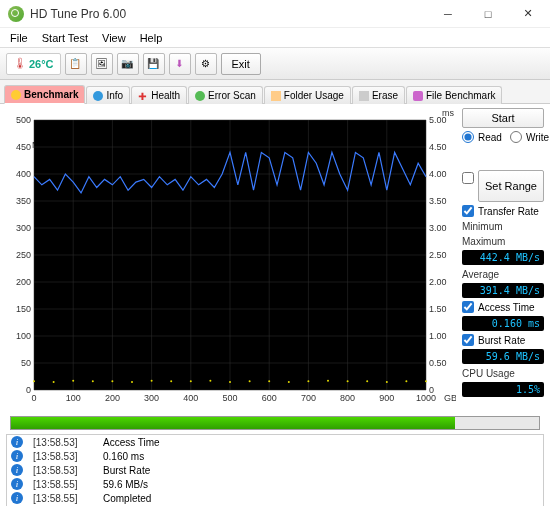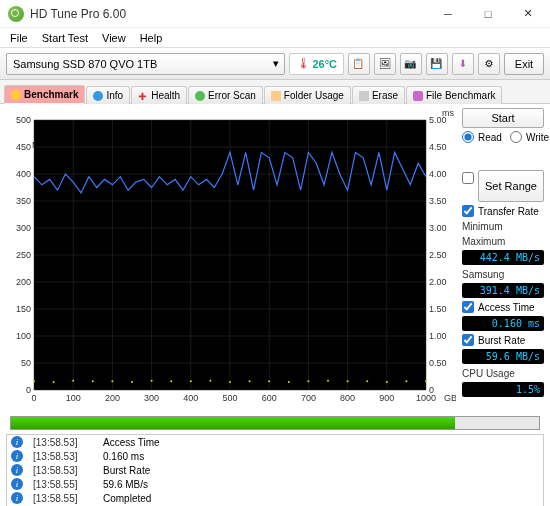--- a/index.html
+++ b/index.html
@@ -50,24 +50,20 @@
 </div>
 
 <div class="menubar">
   <div class="menuitem">File</div>
   <div class="menuitem">Start Test</div>
   <div class="menuitem">View</div>
   <div class="menuitem">Help</div>
 </div>
 
 <div class="toolstrip">
-  <div class="drivesel">
-    <span>Samsung SSD 870 QVO 1TB</span>
-    <span>▾</span>
-  </div>
   <div class="temp">
     <span style="color:#c33;">🌡</span>
     <span style="color:#1a8;font-weight:bold;">26°C</span>
   </div>
   <div class="iconbtn">📋</div>
   <div class="iconbtn">🖼</div>
   <div class="iconbtn">📷</div>
   <div class="iconbtn" style="color:#5a9;">💾</div>
   <div class="iconbtn" style="color:#b5b;">⬇</div>
   <div class="iconbtn">⚙</div>
@@ -205,21 +201,21 @@
         <input type="checkbox" style="">
         <button class="btn" style="flex:1;height:32px;margin-top:16px;">Set Range</button>
       </div>
     <div class="row">
         <input type="checkbox" checked="" style="">
         <span>Transfer Rate</span>
       </div>
     <div class="statlabel">Minimum</div>
     <div class="statlabel">Maximum</div>
     <div class="statval">442.4 MB/s</div>
-    <div class="statlabel">Samsung</div>
+    <div class="statlabel">Average</div>
     <div class="statval">391.4 MB/s</div>
     <div class="row">
         <input type="checkbox" checked="" style="">
         <span>Access Time</span>
       </div>
     <div class="statval">0.160 ms</div>
     <div class="row">
         <input type="checkbox" checked="" style="">
         <span>Burst Rate</span>
       </div>

